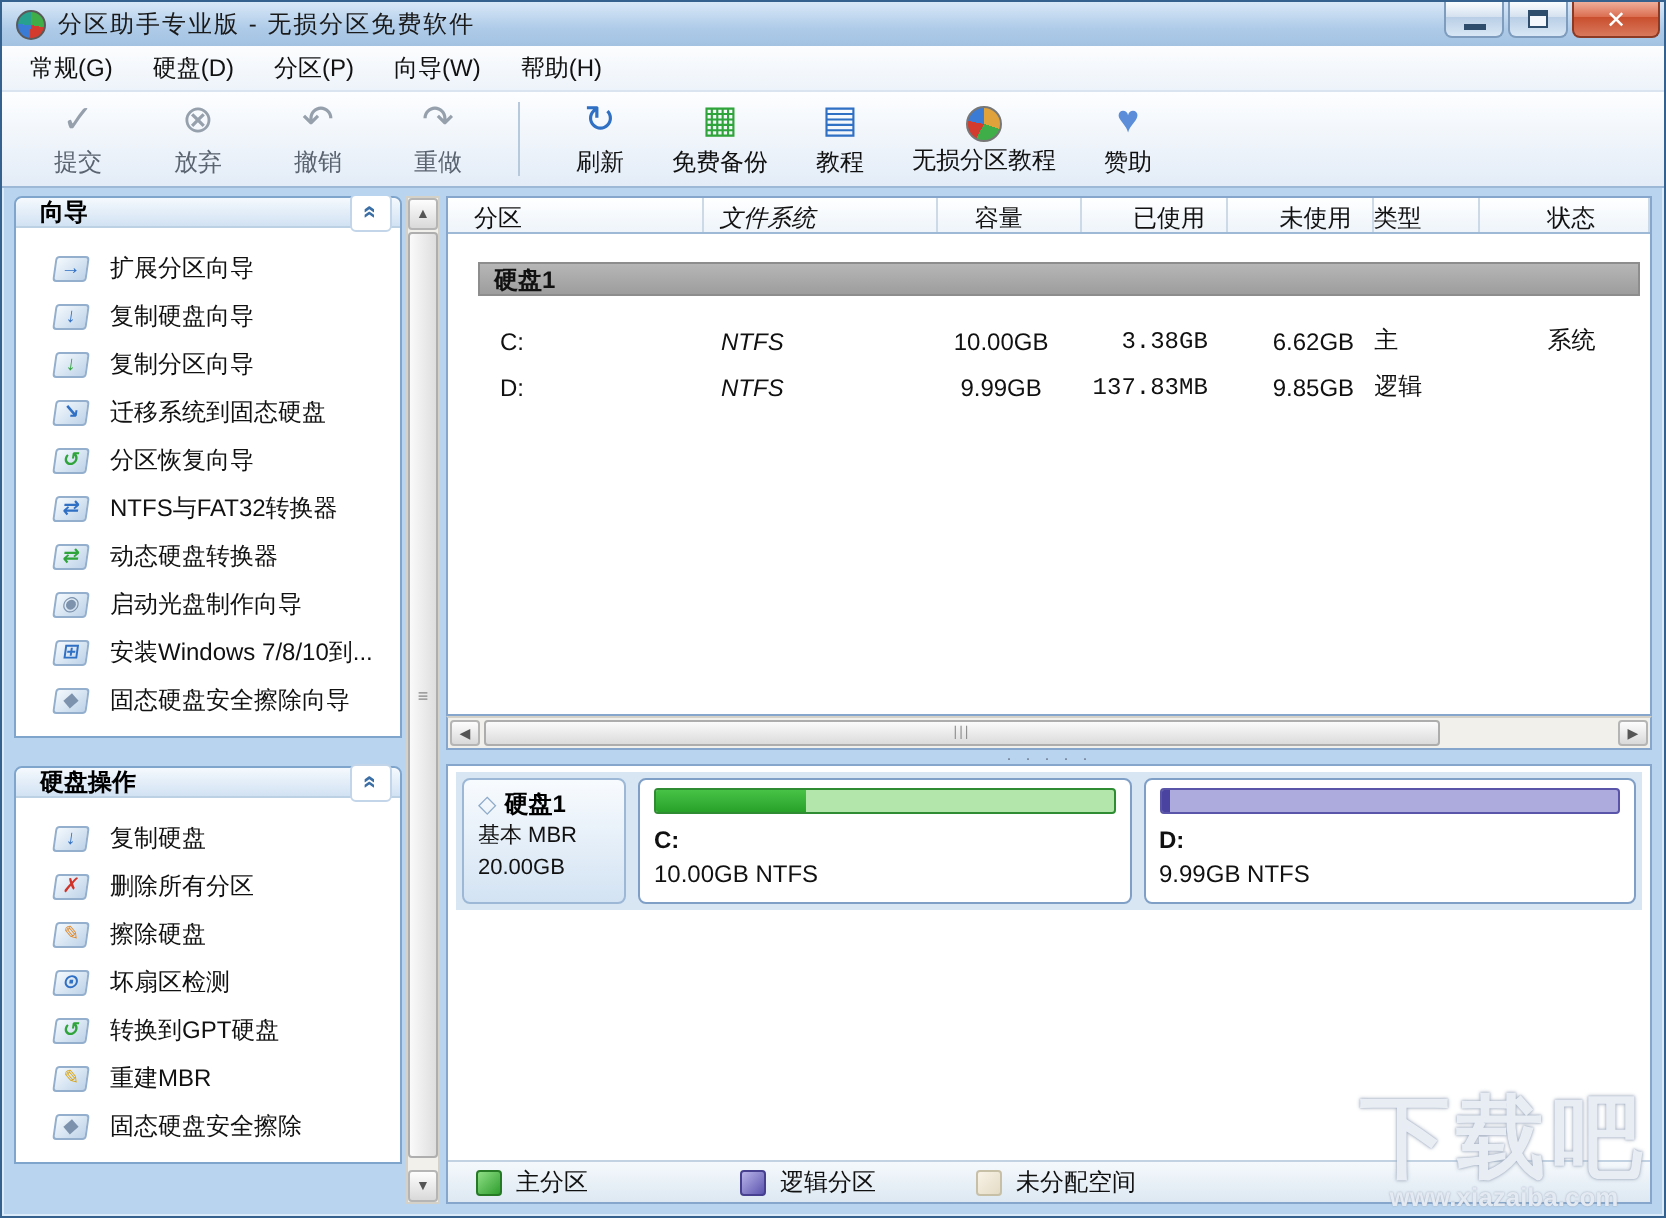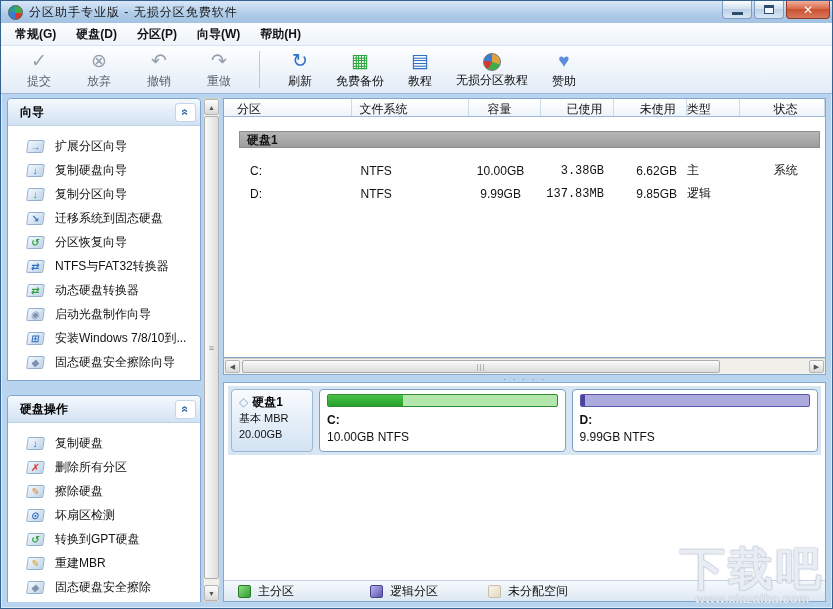--- a/index.html
+++ b/index.html
@@ -20,21 +20,21 @@
              background:linear-gradient(#fbfdfe,#d3e0ef 45%,#b9cfe6 45%,#d9e7f5);
              display:flex; align-items:center; justify-content:center; }
   .glyph-min { width:11px; height:3px; background:#2e4d6d; margin-top:7px; }
   .glyph-max { width:10px; height:9px; border:1px solid #2e4d6d; border-top:3px solid #2e4d6d; background:#f4f8fc; }
   .win-btn.close { width:44px; color:#fff; font-weight:bold; font-size:12px;
              background:linear-gradient(#efae9b,#da6c4e 45%,#c94f2e 45%,#d8785c); border-color:#8c3a24; }
 
   
   .menubar { height:23px; background:linear-gradient(#fcfdfe,#edf3fa); display:flex; align-items:center;
              padding-left:4px; border-bottom:1px solid #d9e4f0; }
-  .menu-item { padding:3px 10px; color:#111;font-weight:bold; }
+  .menu-item { padding:3px 10px; color:#111; }
 
   
   .toolbar { height:48px; background:linear-gradient(#fdfeff,#e3ecf7); border-bottom:1px solid #9cb8d6;
              display:flex; align-items:stretch; padding-left:8px; }
   .tool-btn { min-width:60px; padding:0 6px; display:flex; flex-direction:column; align-items:center;
               justify-content:center; gap:1px; }
   .tool-icon { font-size:19px; line-height:21px; height:22px; }
   .tool-label { font-size:12px; color:#111; }
   .tool-btn.disabled .tool-label { color:#5a6470; }
   .tool-sep { width:1px; background:#b7c9dc; margin:5px 10px; }
@@ -46,21 +46,21 @@
   .ic-green { color:#2fa43a; }
   .ic-red   { color:#d13328; }
   .ic-orange{ color:#e08a2e; }
   .ic-yellow{ color:#d8a71c; }
   .ic-slate { color:#7d93ad; }
   .ic-heart { color:#5b8dd9; }
 
   
   .sidebar { position:absolute; left:6px; top:97px; width:194px; bottom:6px; overflow:hidden; }
   .panel { border:1px solid #7fa5cd; border-radius:4px 4px 0 0; background:#fff; margin-bottom:14px; }
-  .panel-header { height:27px; background:linear-gradient(#f4f9fd,#d2e2f3); display:flex; align-items:center;
+  .panel-header { height:15px; background:linear-gradient(#f4f9fd,#d2e2f3); display:flex; align-items:center;
                   padding:0 4px 0 12px; border-bottom:1px solid #bdd1e5; border-radius:4px 4px 0 0; }
   .panel-title { font-weight:bold; color:#000; }
   .collapse-btn { margin-left:auto; width:21px; height:19px; background:#fff; border:1px solid #c3d5e9;
                   border-radius:3px; color:#3a6ea5; display:flex; align-items:center; justify-content:center; }
   .chevron { display:inline-block; transform:rotate(90deg); font-size:12px; font-weight:bold; line-height:10px; }
   .panel-body { padding:8px 0 6px 0; }
   .side-item { display:flex; align-items:center; gap:11px; height:24px; padding-left:19px; }
   .side-icon { width:17px; height:13px; flex:0 0 17px; border:1px solid #93afcd; border-radius:2px;
                background:linear-gradient(135deg,#f4f9fd,#bed3e9); transform:skewX(-8deg);
                display:flex; align-items:center; justify-content:center; font-size:10px; font-weight:bold; line-height:11px; }
@@ -80,21 +80,21 @@
   
   .main { position:absolute; left:222px; top:97px; right:6px; bottom:6px; }
 
   .table-panel { position:absolute; top:0; left:0; right:0; height:260px; background:#fff;
                  border:1px solid #86a7cb; overflow:hidden; }
   .tbl-header { display:flex; height:18px; background:linear-gradient(#ffffff,#eef4fa);
                 border-bottom:1px solid #9db9d6; }
   .th { padding-top:2px; border-right:1px solid #ccd9e7; white-space:nowrap; overflow:hidden; }
   .td { white-space:nowrap; overflow:hidden; }
   .c1 { width:138px; padding-left:13px; }
-  .c2 { width:127px; padding-left:8px; }
+  .c2 { width:127px; padding-left:8px;font-style:italic; }
   .c3 { width:78px; text-align:center; padding-right:10px; }
   .c4 { width:78px; text-align:right; padding-right:10px;font-family:Liberation Mono, monospace; }
   .c5 { width:79px; text-align:right; padding-right:10px; }
   .c6 { width:57px; text-align:left; padding-right:6px; }
   .c7 { width:90px; padding-left:34px; }
   .row .c1 { padding-left:26px; }
   .tbl-group { margin:14px 5px 0 15px; height:17px; line-height:16px;
                background:linear-gradient(#b6b6b6,#9d9d9d); border:1px solid #8d8d8d;
                font-weight:bold; padding-left:7px; }
   .row { display:flex; height:23px; align-items:center; }

